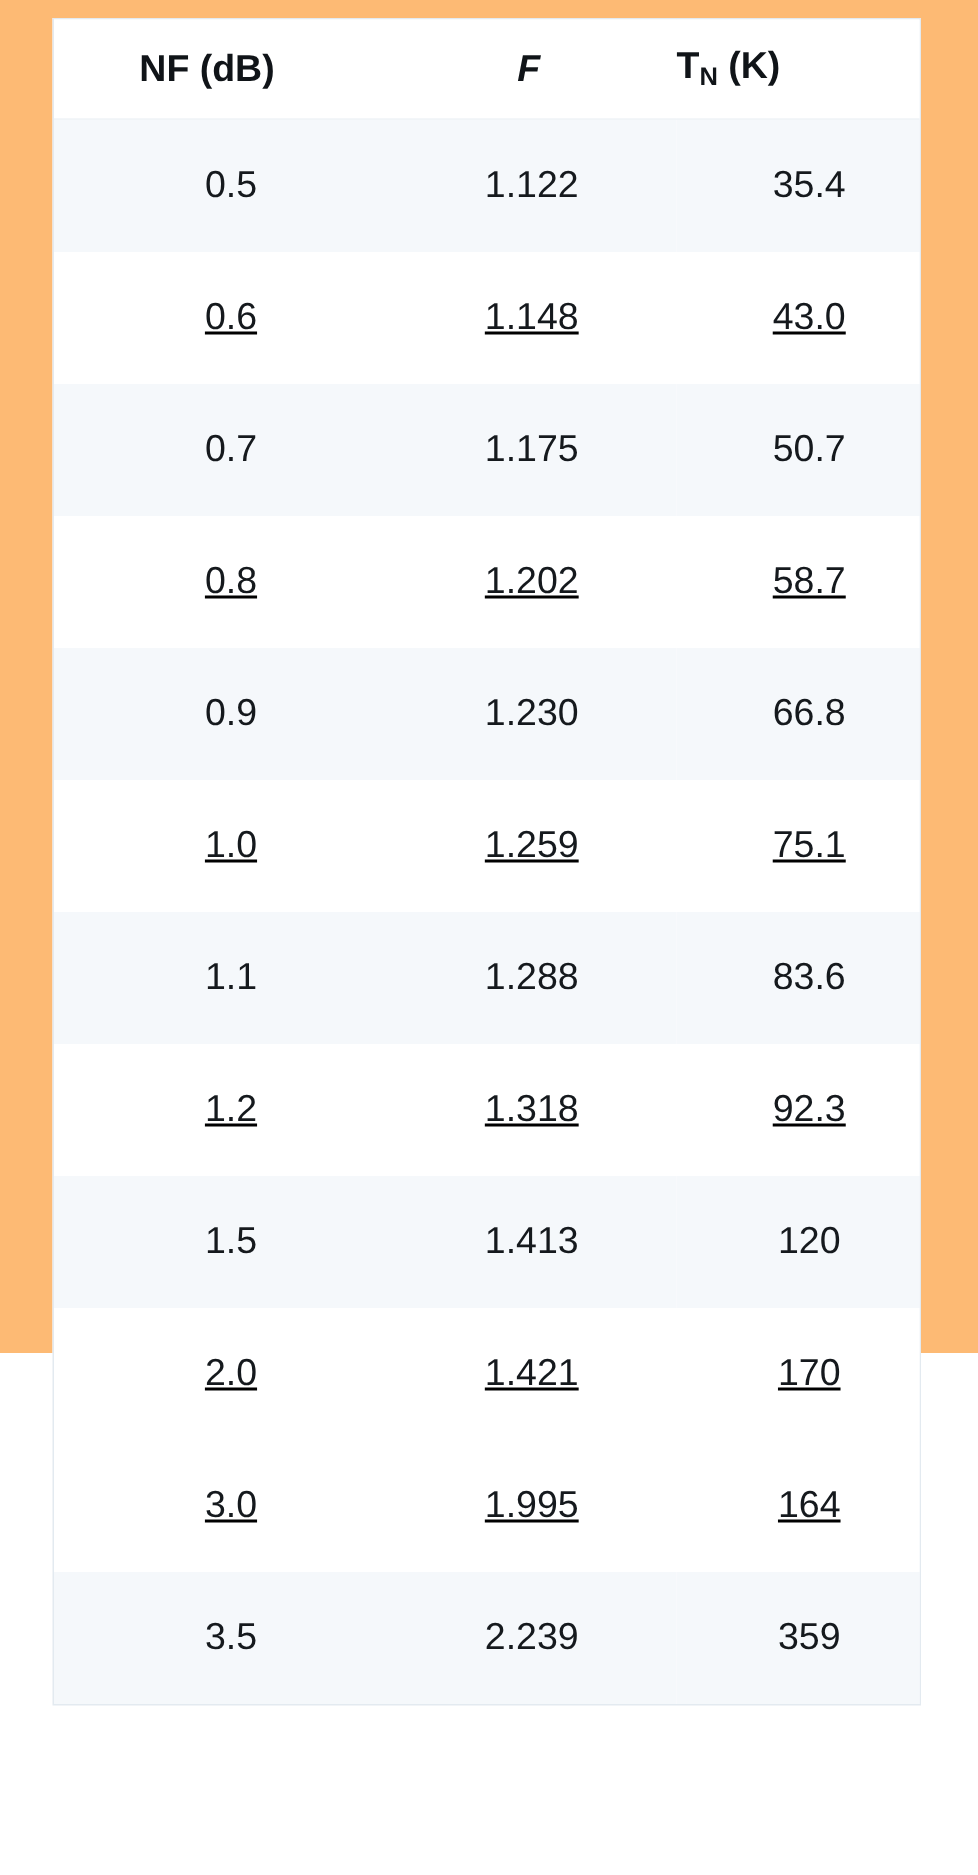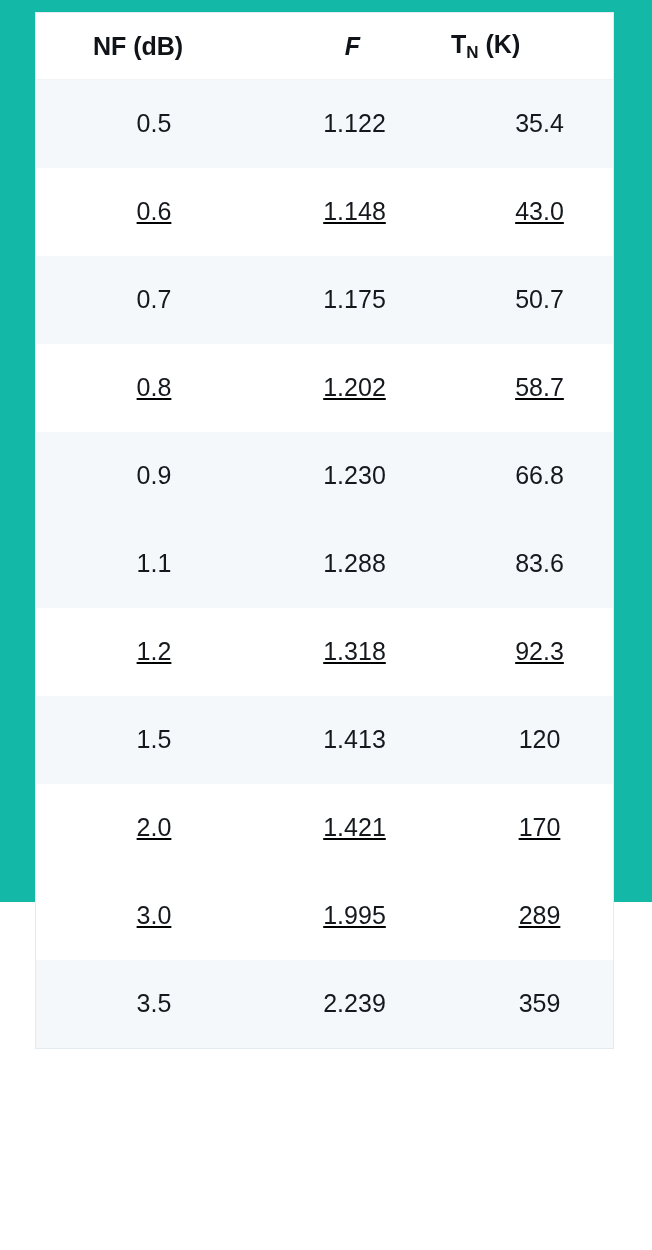--- a/index.html
+++ b/index.html
@@ -12,21 +12,21 @@
     height: 1250px;
     overflow: hidden;
     font-family: "Liberation Sans", sans-serif;
     -webkit-font-smoothing: antialiased;
   }
 
   .page {
     position: relative;
     width: 652px;
     height: 902px;
-    background: #14b8a6;
+    background: #fdba74;
   }
 
   .table-wrap {
     position: absolute;
     left: 35px;
     top: 12px;
     width: 579px;
     border: 1px solid #e3eaf0;
     box-sizing: border-box;
     background: #ffffff;
@@ -135,20 +135,25 @@
           <tr class="even">
             <td class="d1">0.8</td>
             <td class="d2">1.202</td>
             <td class="d3">58.7</td>
           </tr>
           <tr class="odd">
             <td class="d1">0.9</td>
             <td class="d2">1.230</td>
             <td class="d3">66.8</td>
           </tr>
+          <tr class="even">
+            <td class="d1">1.0</td>
+            <td class="d2">1.259</td>
+            <td class="d3">75.1</td>
+          </tr>
           <tr class="odd">
             <td class="d1">1.1</td>
             <td class="d2">1.288</td>
             <td class="d3">83.6</td>
           </tr>
           <tr class="even">
             <td class="d1">1.2</td>
             <td class="d2">1.318</td>
             <td class="d3">92.3</td>
           </tr>
@@ -158,21 +163,21 @@
             <td class="d3">120</td>
           </tr>
           <tr class="even">
             <td class="d1">2.0</td>
             <td class="d2">1.421</td>
             <td class="d3">170</td>
           </tr>
           <tr class="even">
             <td class="d1">3.0</td>
             <td class="d2">1.995</td>
-            <td class="d3">289</td>
+            <td class="d3">164</td>
           </tr>
           <tr class="odd">
             <td class="d1">3.5</td>
             <td class="d2">2.239</td>
             <td class="d3">359</td>
           </tr>
         </tbody>
     </table>
   </div>
 

